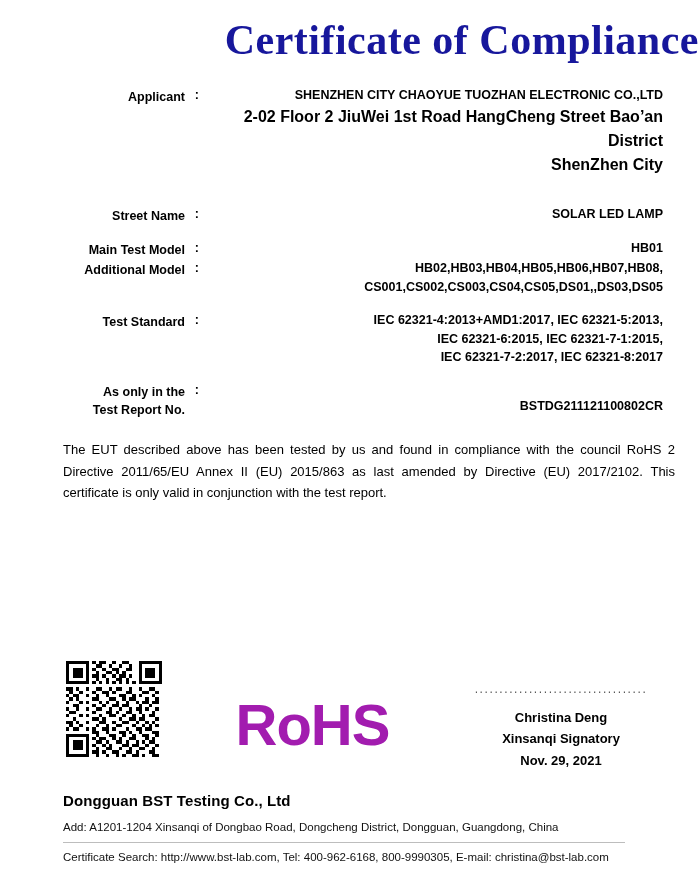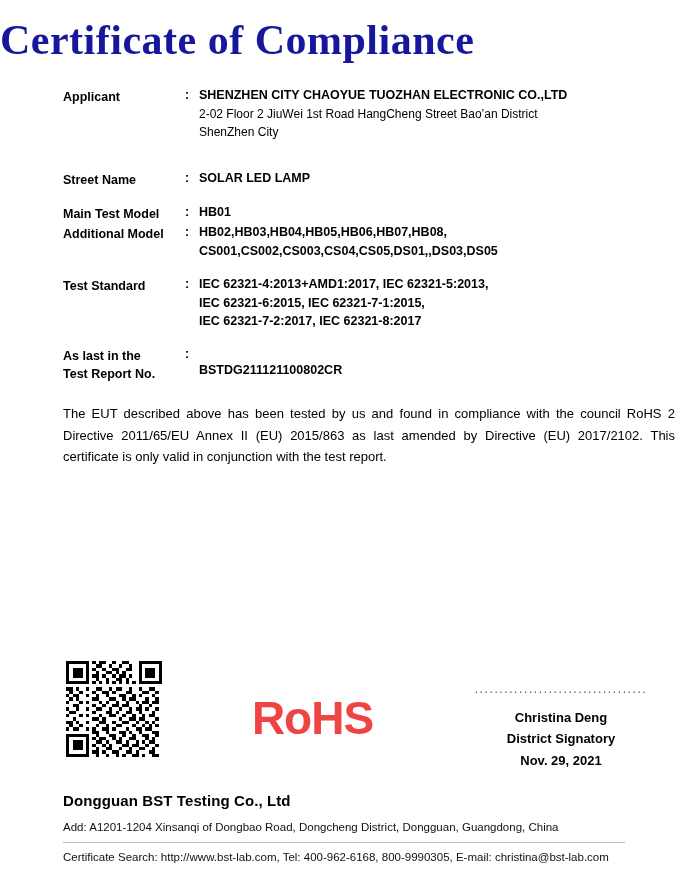--- a/index.html
+++ b/index.html
@@ -16,21 +16,21 @@
   }
   .page {
     position: relative;
     width: 699px;
     height: 870px;
     box-sizing: border-box;
   }
 
   
   .cert-title {
-    text-align: left;
+    text-align: right;
     font-family: "Liberation Serif", serif;
     font-weight: bold;
     font-size: 42px;
     color: #17179c;
     letter-spacing: 0.5px;
     margin-top: 16px;
     margin-bottom: 0;
     line-height: 1.15;
   }
 
@@ -46,20 +46,21 @@
   
   .fields {
     margin-top: 22px;
     margin-left: 63px;
     width: 600px;
     border-collapse: collapse;
   }
   .fields td {
     vertical-align: top;
     padding: 0;
+    text-align: right;
   }
   .f-label {
     width: 122px;
     font-size: 12.5px;
     font-weight: bold;
     line-height: 1.45;
     padding-top: 2px !important;
   }
   .f-colon {
     width: 14px;
@@ -68,22 +69,22 @@
     padding-top: 2px !important;
   }
   .f-value {
     font-size: 12.5px;
     line-height: 1.5;
   }
   .f-value .strong {
     font-weight: bold;
   }
   .f-value .plain {
-    font-weight: normal;
-    font-size: 12px;
+    font-weight: bold;
+    font-size: 16px;
   }
   .row-gap td {
     height: 14px;
   }
 
   
   .paragraph {
     margin-top: 20px;
     margin-left: 63px;
     margin-right: 24px;
@@ -110,24 +111,24 @@
     width: 96px;
     height: 96px;
     image-rendering: pixelated;
     flex: 0 0 auto;
   }
   .rohs {
     flex: 1 1 auto;
     text-align: center;
     font-family: "Liberation Sans", sans-serif;
     font-weight: bold;
-    font-size: 46px;
+    font-size: 58px;
     letter-spacing: -1px;
     padding-top: 30px;
-    color: #ef4444;
+    color: #a21caf;
   }
   .sign-block {
     flex: 0 0 auto;
     width: 196px;
     text-align: center;
     padding-top: 22px;
   }
   .sign-dots {
     font-size: 12px;
     letter-spacing: 1.6px;
@@ -244,21 +245,21 @@
           <div class="strong">IEC 62321-7-2:2017, IEC 62321-8:2017</div>
         </td>
       </tr>
       <tr class="row-gap">
           <td></td>
           <td></td>
           <td></td>
         </tr>
       <tr>
         <td class="f-label">
-          <div>As last in the</div>
+          <div>As only in the</div>
           <div>Test Report No.</div>
         </td>
         <td class="f-colon">:</td>
         <td class="f-value">
           <div style="height:16px"></div>
           <div class="strong">BSTDG211121100802CR</div>
         </td>
       </tr>
     </tbody>
   </table>
@@ -487,21 +488,21 @@
             <rect x="23" y="28" width="1" height="1"></rect>
           <rect x="26" y="28" width="2" height="1"></rect>
         </g>
       </svg>
 
       <div class="rohs">RoHS</div>
 
       <div class="sign-block">
         <div class="sign-dots">...................................</div>
         <div class="sign-name">Christina Deng</div>
-        <div class="sign-role">District Signatory</div>
+        <div class="sign-role">Xinsanqi Signatory</div>
         <div class="sign-date">Nov. 29, 2021</div>
       </div>
 
     </div>
   </div>
 
   <div class="footer">
     <div class="company">Dongguan BST Testing Co., Ltd</div>
     <div class="addr">Add: A1201-1204 Xinsanqi of Dongbao Road, Dongcheng District, Dongguan, Guangdong, China</div>
     <div class="hr"></div>

